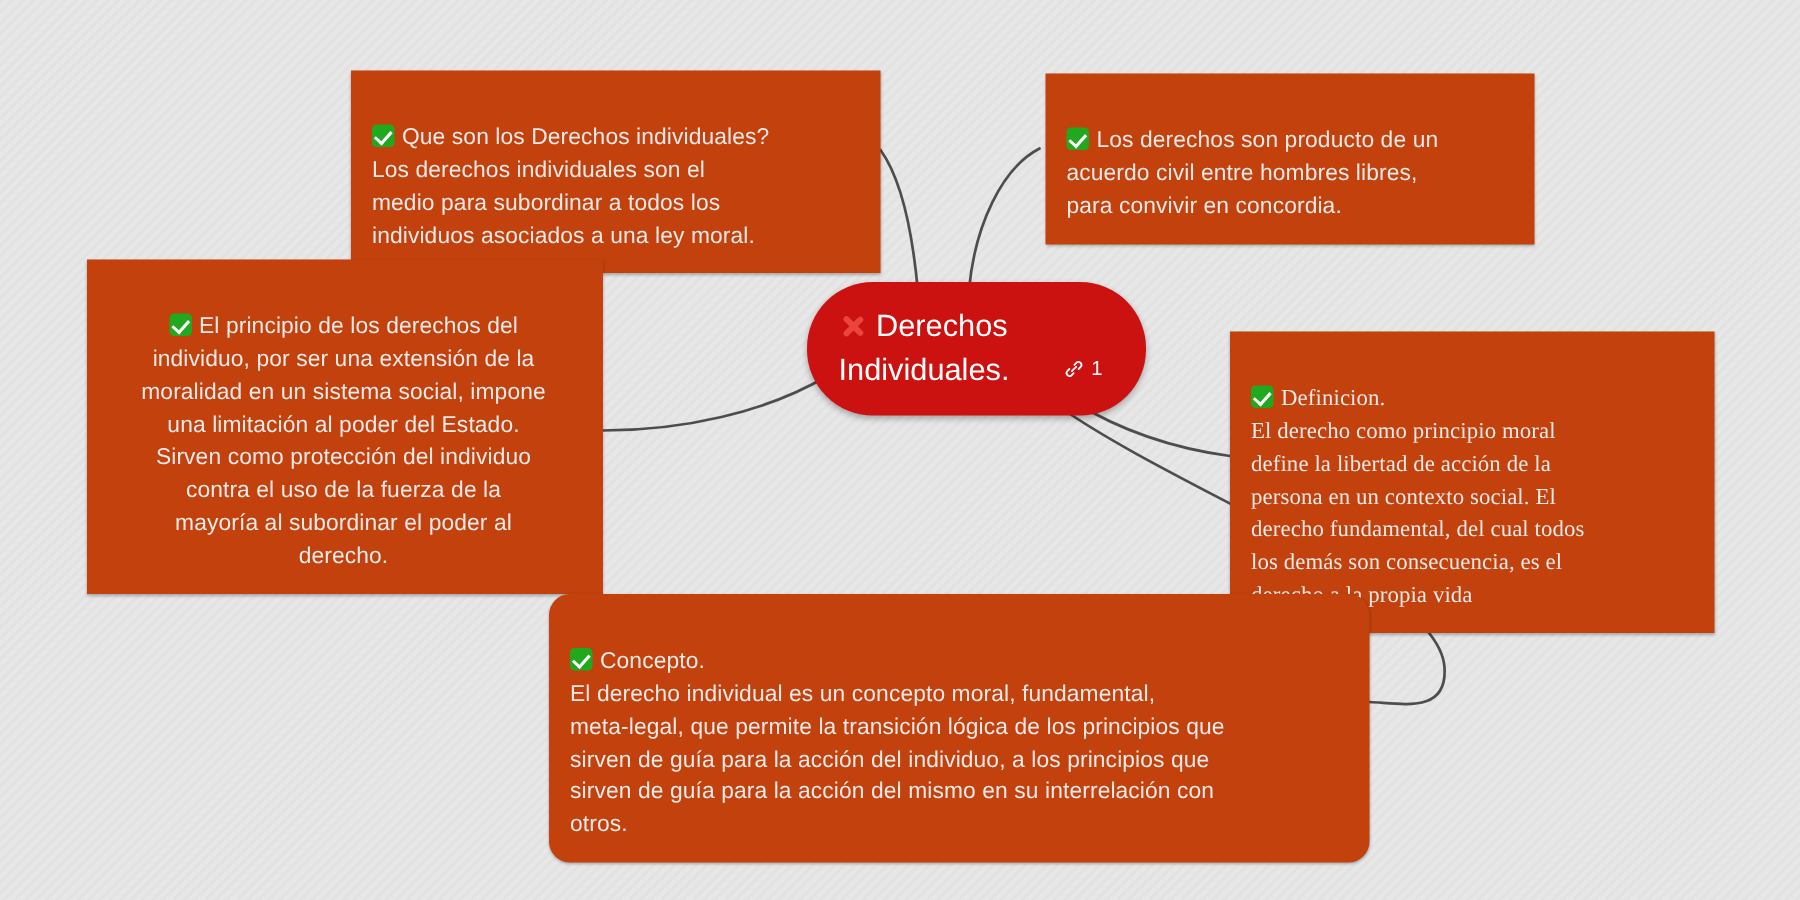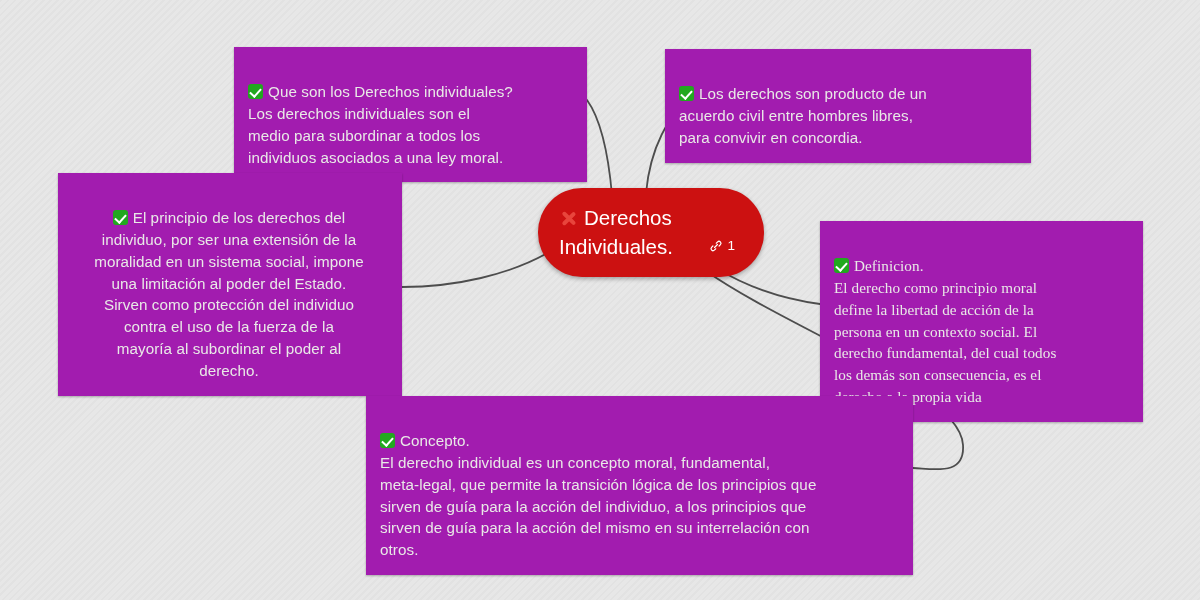--- a/index.html
+++ b/index.html
@@ -42,21 +42,21 @@
   #connectors path {
     fill: none;
     stroke: #4d4d4d;
     stroke-width: 1.8;
     stroke-linecap: round;
   }
 
   
   .note {
     position: absolute;
-    background: #a21caf;
+    background: #c2410c;
     color: #e9e9e7;
     padding: 12px 16px 14px 14px;
     font-size: 15.2px;
     line-height: 1.44;
     letter-spacing: 0.005em;
     box-shadow: 0 1px 2px rgba(0,0,0,0.28);
     white-space: pre-line;
   }
   .note .txt { display: inline; }
 
@@ -153,21 +153,21 @@
     <path d="M 706,271 C 790,330 960,390 963,445 C 965,476 935,469 913,468"></path>
   </svg>
 
   <div class="note" style="left:234px; top:47px; width:353px;">
     <span class="check-emoji"></span><span class="txt">Que son los Derechos individuales?
 Los derechos individuales son el
 medio para subordinar a todos los
 individuos asociados a una ley moral.</span>
   </div>
 
-  <div class="note" style="left:665px; top:49px; width:366px;">
+  <div class="note" style="left:697px; top:49px; width:326px;">
     <span class="check-emoji"></span><span class="txt">Los derechos son producto de un
 acuerdo civil entre hombres libres,
 para convivir en concordia.</span>
   </div>
 
   <div class="note" style="left:58px; top:173px; width:344px;text-align:center;">
     <span class="check-emoji"></span><span class="txt">El principio de los derechos del
 individuo, por ser una extensión de la
 moralidad en un sistema social, impone
 una limitación al poder del Estado.
@@ -180,21 +180,21 @@
   <div class="note" style="left:820px; top:221px; width:323px;font-family:Liberation Serif, serif;">
     <span class="check-emoji"></span><span class="txt">Definicion.
 El derecho como principio moral
 define la libertad de acción de la
 persona en un contexto social. El
 derecho fundamental, del cual todos
 los demás son consecuencia, es el
 derecho a la propia vida</span>
   </div>
 
-  <div class="note" style="left:366px; top:396px; width:547px;">
+  <div class="note" style="left:366px; top:396px; width:547px;border-radius:14px;">
     <span class="check-emoji"></span><span class="txt">Concepto.
 El derecho individual es un concepto moral, fundamental,
 meta-legal, que permite la transición lógica de los principios que
 sirven de guía para la acción del individuo, a los principios que
 sirven de guía para la acción del mismo en su interrelación con
 otros.</span>
   </div>
 
   <div id="central-node">
     <div id="central-title"><span class="x-emoji"></span><span>Derechos Individuales.</span></div>

